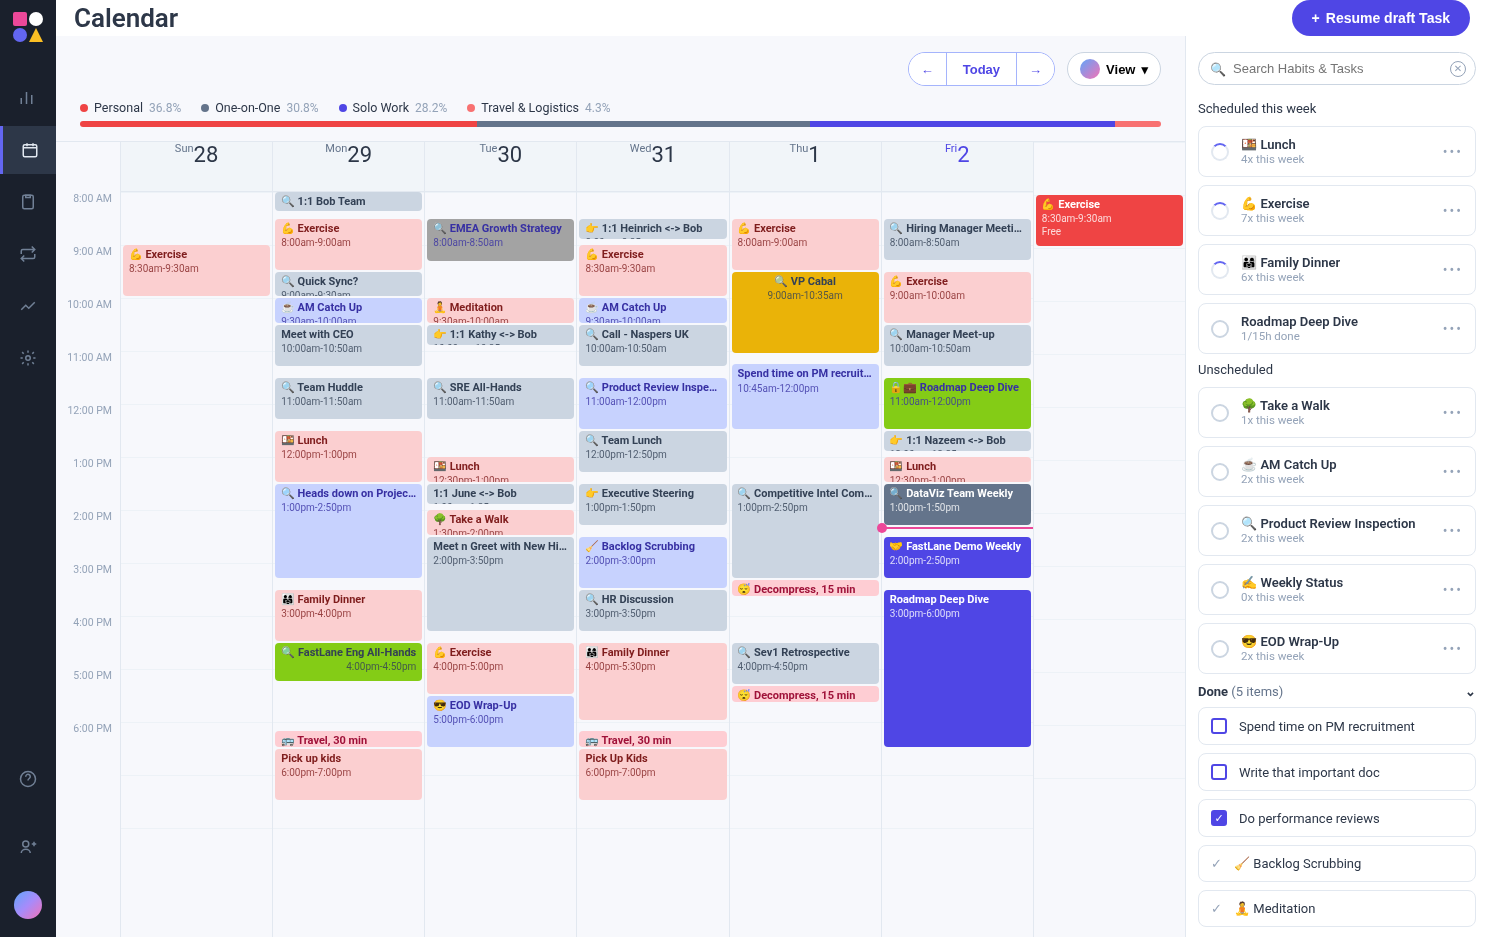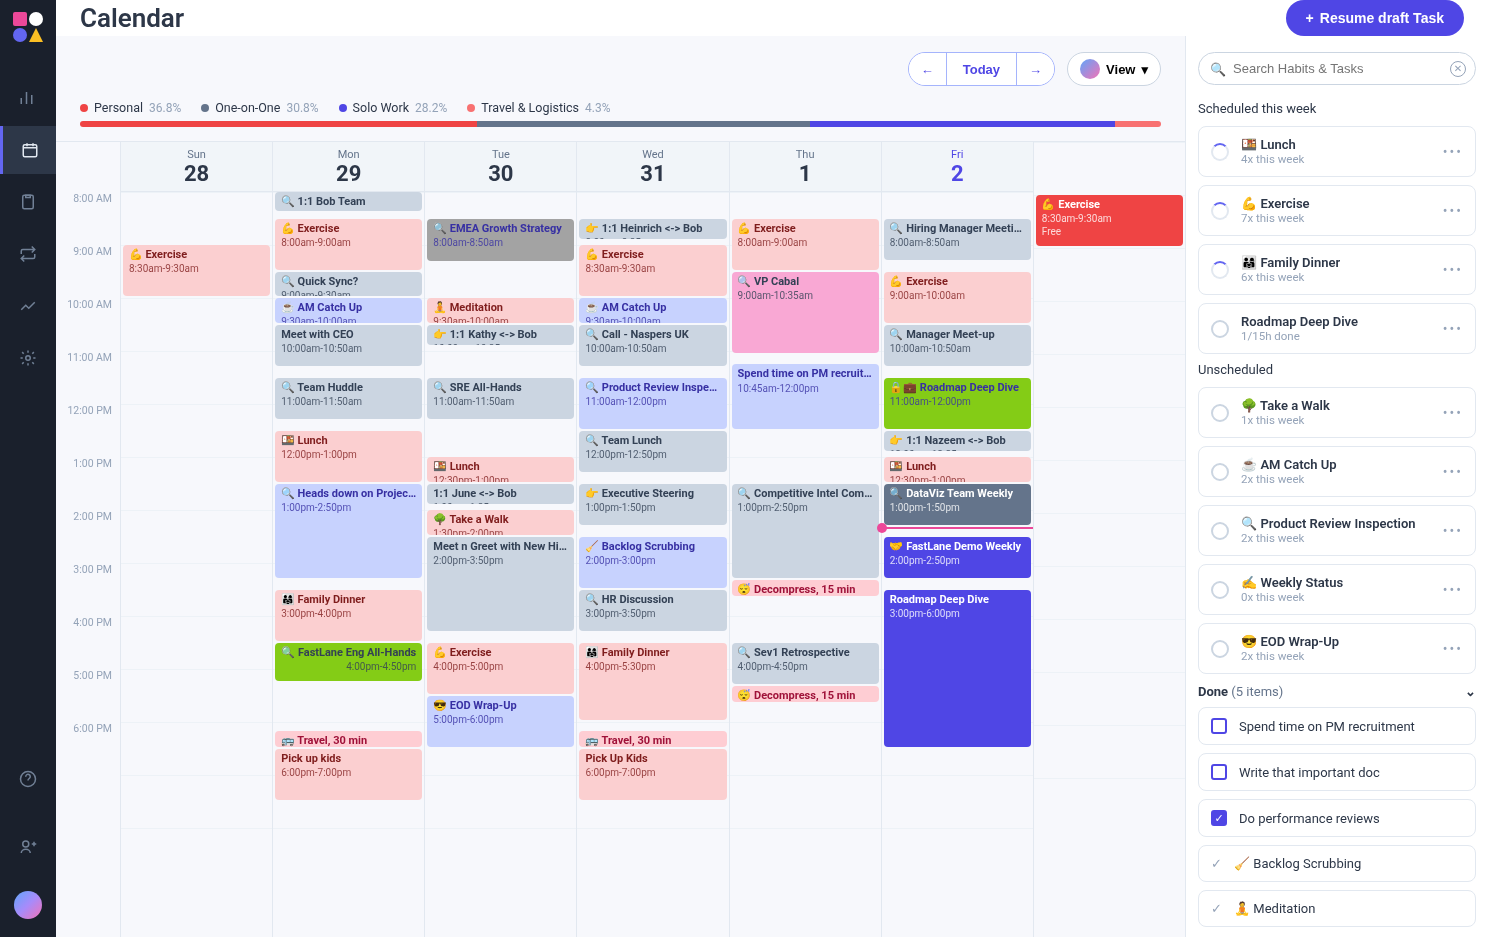--- a/index.html
+++ b/index.html
@@ -11,21 +11,21 @@
 .logo-circ { background: #fff; border-radius: 50%; }
 .logo-circ2 { background: #6366f1; border-radius: 50%; }
 .logo-tri { width: 0; height: 0; border-left: 7px solid transparent; border-right: 7px solid transparent; border-bottom: 14px solid #fbbf24; }
 .nav-icons { display: flex; flex-direction: column; gap: 4px; width: 100%; }
 .nav-icon { height: 48px; display: flex; align-items: center; justify-content: center; color: #718096; cursor: pointer; }
 .nav-icon.active { background: #2d3748; color: #e2e8f0; border-left: 3px solid #6366f1; }
 .nav-bottom { margin-top: auto; margin-bottom: 18px; display: flex; flex-direction: column; gap: 20px; align-items: center; }
 .avatar { width: 28px; height: 28px; border-radius: 50%; background: linear-gradient(135deg,#60a5fa,#a78bfa,#f472b6); }
 
 .main { flex: 1; display: flex; flex-direction: column; }
-.header { height: 66px; display: flex; align-items: center; padding: 0 24px; justify-content: space-between; }
+.header { height: 66px; display: flex; align-items: center; padding: 0 18px; justify-content: space-between; }
 .header h1 { font-size: 26px; font-weight: 600; }
 .resume-btn { background: #4f46e5; color: #fff; border: none; border-radius: 20px; padding: 10px 20px; font-size: 14px; font-weight: 600; cursor: pointer; display: flex; align-items: center; gap: 6px; }
 
 .content { flex: 1; display: flex; background: #f7f8fc; }
 
 .left-pane { flex: 1; display: flex; flex-direction: column; padding: 16px 0 0 0; min-width: 0; }
 .toolbar { display: flex; align-items: center; padding: 0 24px 14px 24px; }
 .date-range { font-size: 24px; font-weight: 700; }
 .toolbar-right { margin-left: auto; display: flex; gap: 12px; }
 .arrow-group { display: flex; border: 1px solid #a5b4fc; border-radius: 20px; overflow: hidden; }
@@ -39,23 +39,23 @@
 .dot { width: 8px; height: 8px; border-radius: 50%; display: inline-block; }
 .cat-pct { color: #94a3b8; font-size: 12px; }
 .pct-bar { height: 6px; border-radius: 3px; margin: 0 24px 14px 24px; display: flex; overflow: hidden; }
 .pct-seg { height: 100%; }
 
 .cal-container { flex: 1; display: flex; overflow: hidden; border-top: 1px solid #e2e8f0; }
 .time-col { width: 64px; flex-shrink: 0; padding-top: 50px; }
 .time-slot { height: 53px; text-align: right; padding-right: 8px; font-size: 10.5px; color: #94a3b8; }
 .days-grid { flex: 1; display: flex; position: relative; }
 .day-col { flex: 1; border-left: 1px solid #e2e8f0; display: flex; flex-direction: column; min-width: 0; }
-.day-head { height: 50px; text-align: center; background: #f1f5f9; border-bottom: 1px solid #e2e8f0; display: flex; flex-direction: column; justify-content: center; }
+.day-head { height: 50px; text-align: center; background: #f1f5f9; border-bottom: 1px solid #e2e8f0; display: flex; justify-content: center; }
 .day-name { font-size: 11px; color: #64748b; }
-.day-num { font-size: 22px; font-weight: 700; }
+.day-num { font-size: 22px; font-weight: 400; }
 .day-col.today .day-name, .day-col.today .day-num { color: #4f46e5; }
 .events { position: relative; flex: 1; }
 .hour-line { position: absolute; left: 0; right: 0; border-top: 1px solid #edf2f7; }
 .event { position: absolute; left: 2px; right: 2px; border-radius: 4px; padding: 3px 6px; font-size: 11px; overflow: hidden; line-height: 1.3; }
 .event .title { font-weight: 700; white-space: nowrap; overflow: hidden; text-overflow: ellipsis; }
 .event .time { font-size: 10px; opacity: 0.8; }
 .now-line { position: absolute; left: 0; right: 0; height: 2px; background: #ec4899; z-index: 5; }
 .now-line::before { content:""; position: absolute; left: -5px; top: -4px; width: 10px; height: 10px; background: #ec4899; border-radius: 50%; }
 
 .right-pane { width: 303px; border-left: 1px solid #e2e8f0; background: #fff; padding: 16px 12px; overflow-y: auto; }
@@ -449,21 +449,21 @@
                   <div class="hour-line" style="top: 371px;"></div>
                   <div class="hour-line" style="top: 424px;"></div>
                   <div class="hour-line" style="top: 477px;"></div>
                   <div class="hour-line" style="top: 530px;"></div>
                   <div class="hour-line" style="top: 583px;"></div>
                   <div class="hour-line" style="top: 636px;"></div>
                   <div class="event" style="background: rgb(251, 207, 208); color: rgb(127, 29, 29); top: 26.5px; height: 51px;">
                     <div class="title">💪 Exercise</div>
                     <div class="time">8:00am-9:00am</div>
                   </div>
-                  <div class="event" style="background: #f9a8d4; color: rgb(51, 65, 85); top: 79.5px; height: 81.74px;">
+                  <div class="event" style="background: #eab308; color: rgb(51, 65, 85); top: 79.5px; height: 81.74px; text-align: center;">
                     <div class="title">🔍 VP Cabal</div>
                     <div class="time">9:00am-10:35am</div>
                   </div>
                   <div class="event" style="background: rgb(199, 210, 254); color: rgb(55, 48, 163); top: 172.25px; height: 64.25px;">
                     <div class="title">Spend time on PM recruitment</div>
                     <div class="time">10:45am-12:00pm</div>
                   </div>
                   <div class="event" style="background: rgb(203, 213, 225); color: rgb(51, 65, 85); top: 291.5px; height: 94.99px;">
                     <div class="title">🔍 Competitive Intel Committee</div>
                     <div class="time">1:00pm-2:50pm</div>

